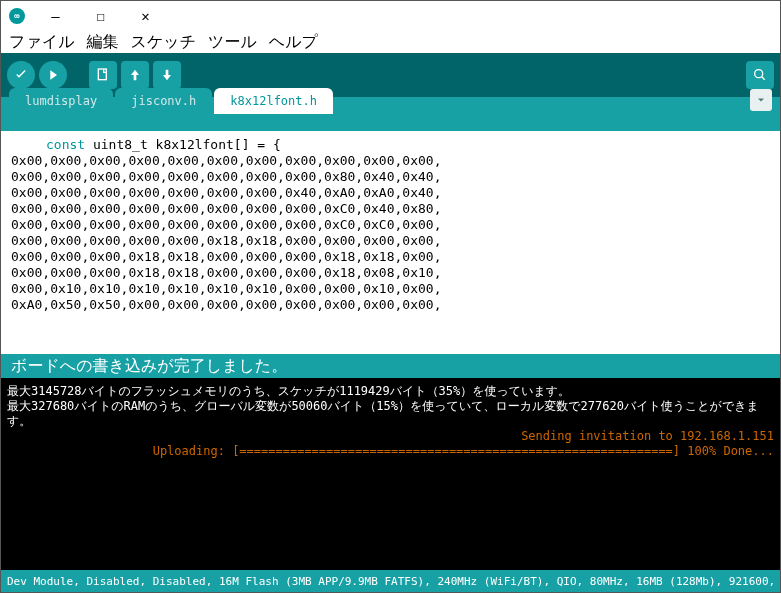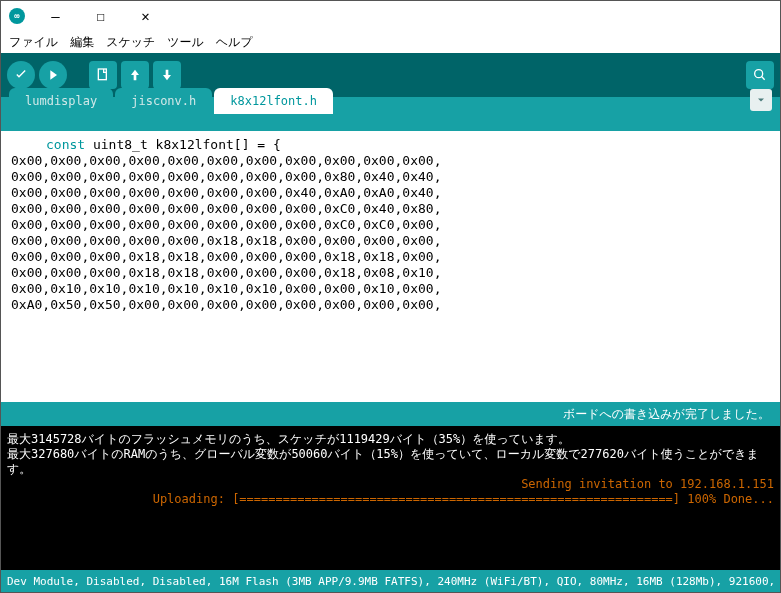--- a/index.html
+++ b/index.html
@@ -2,43 +2,43 @@
 <html><head>
 <meta charset="utf-8">
 <style>
 * { margin: 0; padding: 0; box-sizing: border-box; }
 body { font-family: "MS Gothic", monospace; font-size: 12px; width: 781px; height: 593px; border: 1px solid #555; display: flex; flex-direction: column; background: #fff; overflow: hidden; }
 .titlebar { height: 30px; background: #fff; display: flex; align-items: center; padding: 0 8px; }
 .titlebar-icon { width: 16px; height: 16px; background: #00979d; border-radius: 50%; margin-right: 8px; display: flex; align-items: center; justify-content: center; color: #fff; font-size: 9px; font-weight: bold; }
 .titlebar-title { flex: 1; font-size: 12px; color: #000; }
 .winbtns { display: flex; gap: 0; }
 .winbtn { width: 45px; height: 28px; display: flex; align-items: center; justify-content: center; font-size: 14px; color: #000; }
-.menubar { height: 22px; background: #fff; display: flex; align-items: center; padding: 0 4px; gap: 4px; font-size: 12px; color: #000; }
+.menubar { height: 22px; background: #fff; display: flex; align-items: center; padding: 0 4px; gap: 4px; font-size: 16px; color: #000; }
 .menubar span { padding: 2px 4px; }
 .toolbar { height: 44px; background: #006468; display: flex; align-items: center; padding: 0 6px; gap: 4px; }
 .tbtn { width: 28px; height: 28px; border-radius: 14px; background: #17a1a5; display: flex; align-items: center; justify-content: center; color: #fff; }
 .tbtn svg { width: 16px; height: 16px; }
 .tbtn-sq { width: 28px; height: 28px; border-radius: 4px; background: #17a1a5; display: flex; align-items: center; justify-content: center; color: #fff; }
 .tbtn-sq svg { width: 16px; height: 16px; }
 .toolbar-gap { width: 14px; }
 .toolbar-spacer { flex: 1; }
 .tabbar { height: 30px; background: #17a1a5; display: flex; align-items: flex-end; padding: 17px 8px; }
 .tab { padding: 6px 16px; background: #17a1a5; color: #d0e8e8; font-size: 12px; border-radius: 6px 6px 0 0; margin-right: 2px; }
 .tab.active { background: #fff; color: #00979d; }
 .tabspacer { flex: 1; }
 .tabmenu { width: 22px; height: 22px; background: #e8f0f0; border-radius: 3px; display: flex; align-items: center; justify-content: center; margin-bottom: 3px; }
 .tabmenu svg { width: 12px; height: 12px; fill: #4a7a7a; }
 .editor { flex: 1; background: #fff; overflow-y: auto; overflow-x: hidden; font-family: "Consolas", monospace; font-size: 13px; line-height: 16px; padding: 6px 10px; position: relative; }
 .editor-line { white-space: pre; color: #000; }
 .kw { color: #00979d; margin-left: 35px; }
 .editor::-webkit-scrollbar { width: 16px; }
 .editor::-webkit-scrollbar-track { background: #f0f0f0; }
 .editor::-webkit-scrollbar-thumb { background: #c1c1c1; }
-.statusbar { height: 24px; background: #17a1a5; color: #fff; font-size: 12px; display: flex; align-items: center; padding: 0 10px; justify-content: flex-end; }
-.console { height: 144px; background: #000; color: #fff; font-family: "Consolas", monospace; font-size: 12px; line-height: 15px; padding: 6px 6px; overflow: hidden; }
+.statusbar { height: 24px; background: #17a1a5; color: #fff; font-size: 16px; display: flex; align-items: center; padding: 0 10px; }
+.console { height: 192px; background: #000; color: #fff; font-family: "Consolas", monospace; font-size: 12px; line-height: 15px; padding: 6px 6px; overflow: hidden; }
 .console .orange { color: #cc6600; text-align: right; }
 .bottombar { height: 22px; background: #17a1a5; color: #fff; font-size: 11px; display: flex; align-items: center; padding: 0 6px; white-space: nowrap; overflow: hidden; }
 </style>
 </head>
 <body>
 
 <div class="titlebar">
   <div class="titlebar-icon">∞</div>
   <div class="winbtns">
     <div class="winbtn">—</div>

